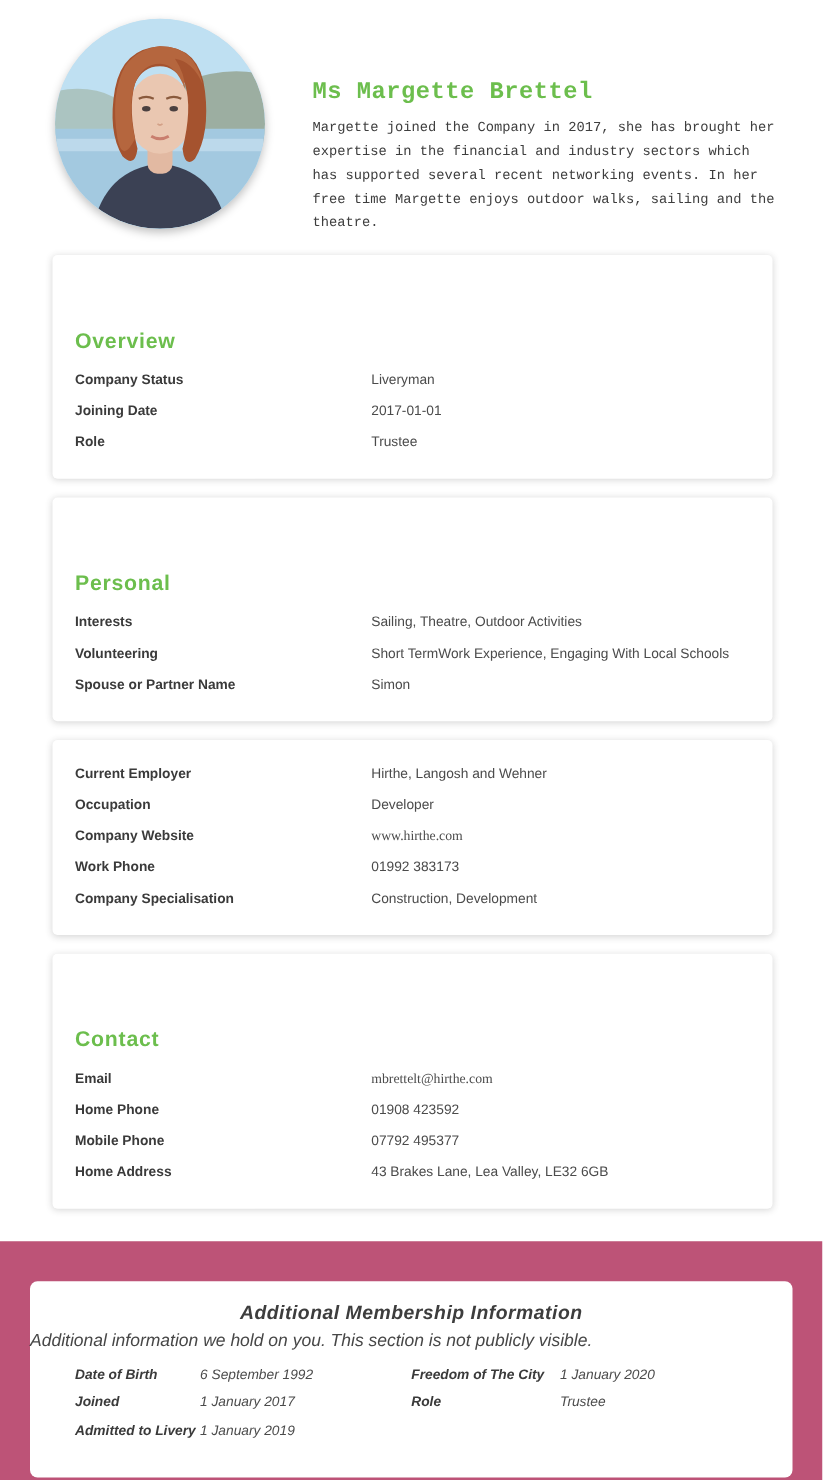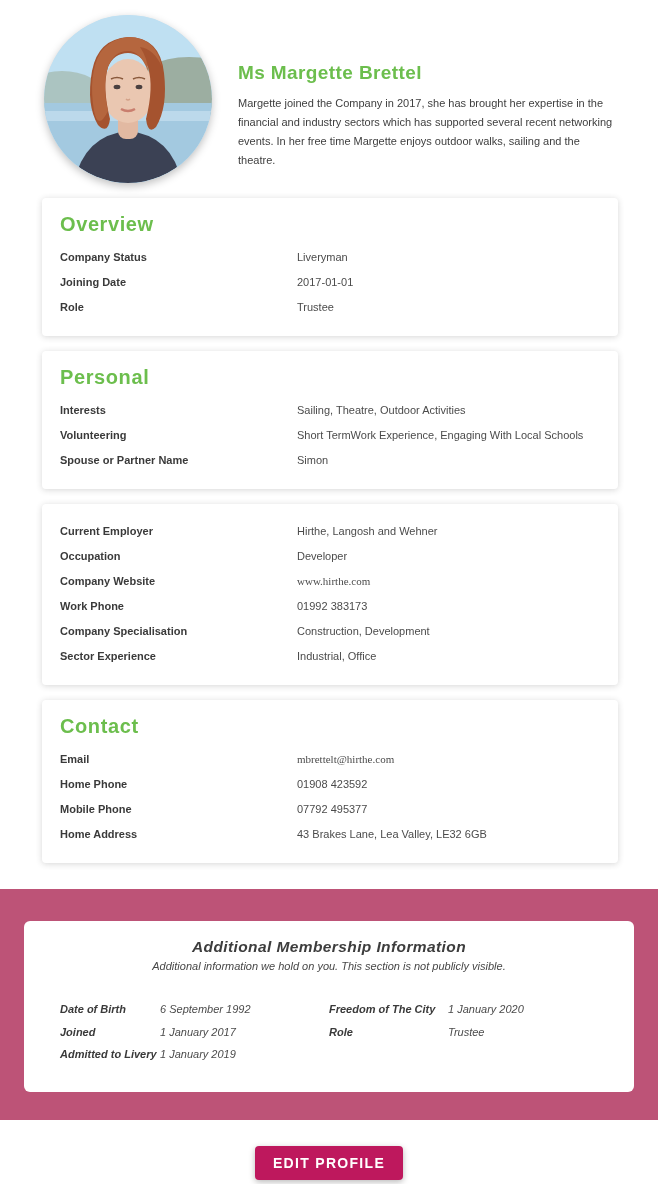--- a/index.html
+++ b/index.html
@@ -13,38 +13,38 @@
   }
 
   
   .header { display: flex; padding: 15px 38px 0 44px; }
   .avatar-wrap {
     width: 168px; height: 168px; flex: 0 0 168px;
     border-radius: 50%; overflow: hidden;
     box-shadow: 0 3px 8px rgba(0,0,0,.25);
     background: #bfe0f2;
   }
-  .header-text { margin-left: 26px; padding-top: 47px; width: 392px; }
+  .header-text { margin-left: 38px; padding-top: 47px; width: 392px; font-family: Liberation Mono, monospace; }
   .profile-name {
     color: #6cbe4d; font-size: 19px; font-weight: 700;
     letter-spacing: .4px; margin-bottom: 10px;
   }
   .profile-bio { font-size: 11px; line-height: 1.72; color: #3e3e3e; }
 
   
   .card {
     margin: 15px 40px 0 42px;
     background: #fff; border-radius: 4px;
     box-shadow: 0 1px 6px rgba(50,50,50,.2);
     padding: 15px 18px 16px 18px;
   }
   .card:first-of-type { margin-top: 17px; }
   .card h2 {
-    color: #6cbe4d; font-size: 20px; font-weight: 700;
-    letter-spacing: .6px; margin-bottom: 9px;
+    color: #6cbe4d; font-size: 17px; font-weight: 700;
+    letter-spacing: .6px; margin-bottom: 9px; margin-top: 44px;
   }
   .row { display: flex; align-items: flex-end; padding: 6px 0 7px; font-size: 11px; }
   .row .label { width 237px; min-width: 237px; font-weight: 700; color: #3a3a3a; }
   .row .value { color: #4b4b4b; }
   a.link { color: #6cbe4d; text-decoration: none; cursor: pointer; font-family: Liberation Serif, serif; }
 
   
   .membership-band {
     margin-top: 26px;
     background: #bd5377;
@@ -53,21 +53,21 @@
   }
   .membership-card {
     width: 610px; margin: 0 auto;
     background: #fff; border-radius: 6px;
     padding: 17px 0 26px;
   }
   .membership-title {
     text-align: center; font-size: 15.5px; font-weight: 700;
     color: #3d3d3d; letter-spacing: .4px; margin-bottom: 4px;
   }
-  .membership-subtitle { text-align: center; font-size: 11px; color: #474747; margin-bottom: 26px; }
+  .membership-subtitle { text-align: left; font-size: 14px; color: #474747; margin-bottom: 9px; }
   .membership-cols { display: flex; padding: 0 36px; }
   .membership-col { width: 50%; }
   .mrow { display: flex; align-items: baseline; padding: 5px 0 5.5px; font-size: 11px; }
   .mrow .mlabel { font-weight: 700; color: #3a3a3a; }
   .membership-col.left .mlabel { width: 100px; min-width: 100px; }
   .membership-col.right .mlabel { width: 119px; min-width: 119px; }
   .mrow .mvalue { color: #4b4b4b; }
 
   
   .footer { text-align: center; padding: 26px 0 30px; }
@@ -167,24 +167,20 @@
     <a class="value link">www.hirthe.com</a>
   </div>
   <div class="row">
     <span class="label">Work Phone</span>
     <span class="value">01992 383173</span>
   </div>
   <div class="row">
     <span class="label">Company Specialisation</span>
     <span class="value">Construction, Development</span>
   </div>
-  <div class="row">
-    <span class="label">Sector Experience</span>
-    <span class="value">Industrial, Office</span>
-  </div>
 </div>
 
 <div class="card">
   <h2>Contact</h2>
   <div class="row">
     <span class="label">Email</span>
     <a class="value link">mbrettelt@hirthe.com</a>
   </div>
   <div class="row">
     <span class="label">Home Phone</span>

